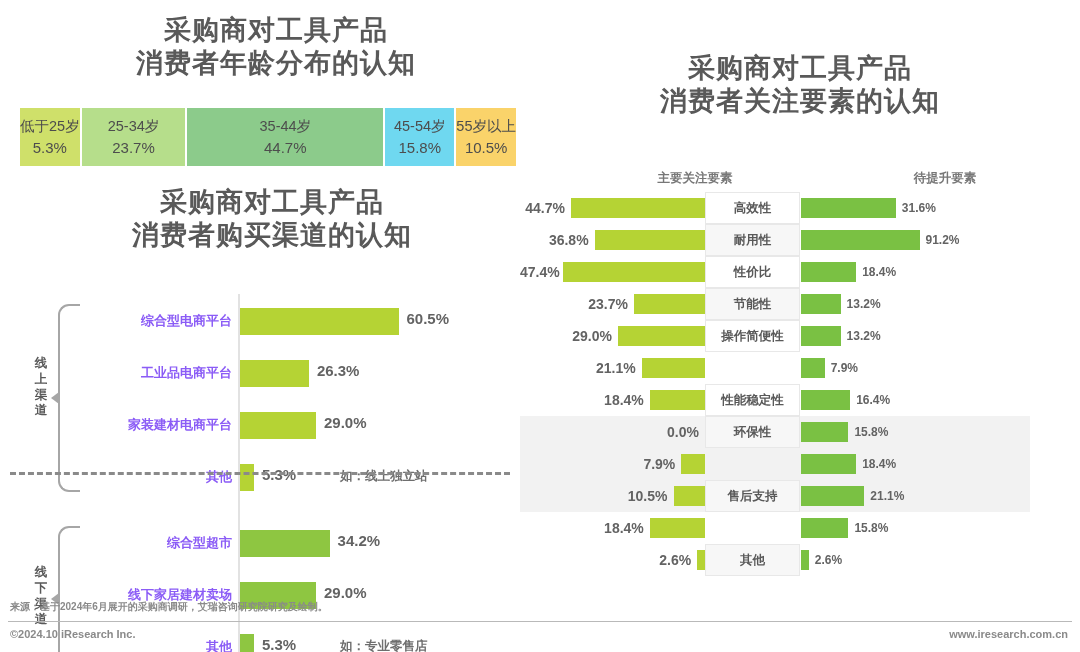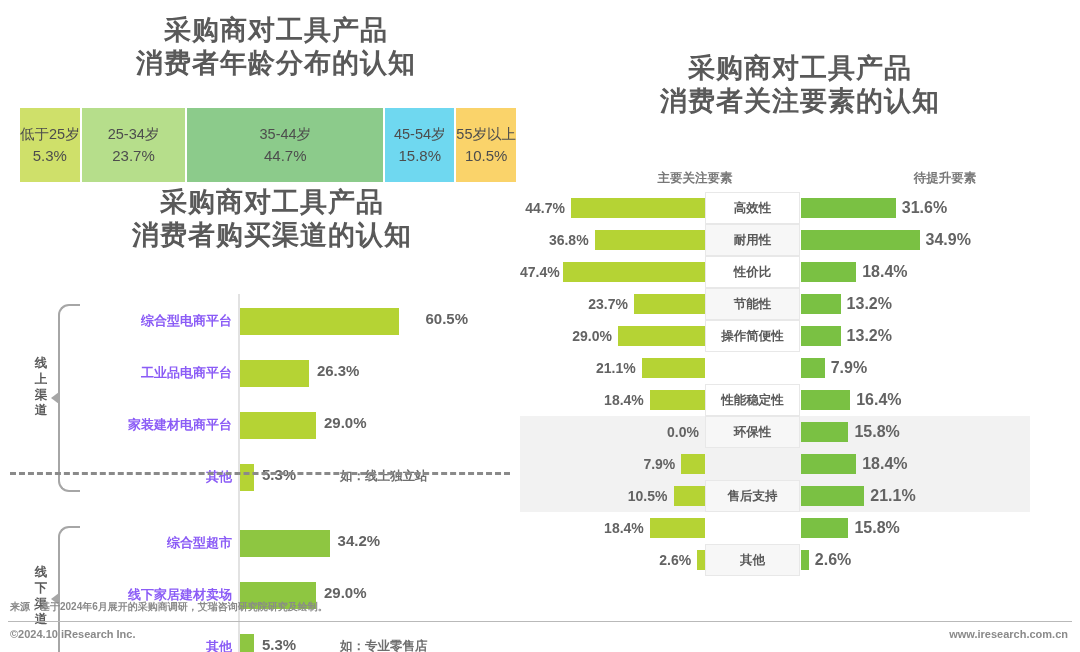--- a/index.html
+++ b/index.html
@@ -23,21 +23,21 @@
 
   
   #age-block { position: absolute; left: 18px; top: 8px; width: 516px; }
   #age-title { position: relative; width: 516px; font-size: 27px; padding-top: 6px; }
   #age-bar-wrap {
     position: absolute; left: 20px; top: 108px;
     width: 496px; height: 62px;
     display: flex; gap: 2px;
   }
   .age-seg {
-    position: relative; height: 74px;
+    position: relative; height: 58px;
     display: flex; flex-direction: column;
     align-items: center; justify-content: center;
     color: #4d4d4d; font-size: 14.5px; line-height: 1.45;
     overflow: visible; white-space: nowrap;
   }
   .age-seg .seg-label { font-size: 14.5px; }
   .age-seg .seg-val   { font-size: 15px; }
 
   
   #chan-block { position: absolute; left: 10px; top: 186px; width: 524px; }
@@ -127,21 +127,21 @@
   .fac-bar-r {
     position: absolute; top: 6px; height: 20px; background: #7ac143;
   }
   .fac-val-l {
     position: absolute; top: 6px; height: 20px; line-height: 20px;
     font-size: 14px; font-weight: bold; color: #636363;
     text-align: right; white-space: nowrap;
   }
   .fac-val-r {
     position: absolute; top: 6px; height: 20px; line-height: 20px;
-    font-size: 16px; font-weight: bold; color: #636363;
+    font-size: 12px; font-weight: bold; color: #636363;
     text-align: left; white-space: nowrap;
   }
 
   
   #source {
     position: absolute; left: 10px; top: 600px;
     font-size: 10px; color: #8a8a8a; font-weight: bold; white-space: nowrap;
   }
   #footline {
     position: absolute; left: 8px; top: 621px; width: 1064px;
@@ -189,21 +189,21 @@
     </div>
 
   <div id="chan-block">
     <div class="title" id="chan-title">采购商对工具产品
 消费者购买渠道的认知</div>
     <div id="chan-chart">
       <div class="chan-axis" style="top: 0px; height: 376px;"></div>
     <div class="chan-row" style="top: 4px;">
           <div class="chan-cat" style="top: 14px;">综合型电商平台</div>
           <div class="chan-bar" style="width: 158.51px; top: 10px;"></div>
-          <div class="chan-val" style="left: 396.51px; top: 12px; margin-left: 19px;">60.5%</div>
+          <div class="chan-val" style="left: 396.51px; top: 12px;">60.5%</div>
         </div>
         <div class="chan-row" style="top: 56px;">
           <div class="chan-cat" style="top: 14px;">工业品电商平台</div>
           <div class="chan-bar" style="width: 68.906px; top: 10px;"></div>
           <div class="chan-val" style="left: 306.906px; top: 12px;">26.3%</div>
         </div>
         <div class="chan-row" style="top: 108px;">
           <div class="chan-cat" style="top: 14px;">家装建材电商平台</div>
           <div class="chan-bar" style="width: 75.98px; top: 10px;"></div>
           <div class="chan-val" style="left: 313.98px; top: 12px;">29.0%</div>
@@ -252,21 +252,21 @@
           <div class="fac-bar-l" style="left: 50.9px; width: 134.1px;"></div>
           <div class="fac-val-l" style="left: 0px; width: 44.9px;">44.7%</div>
           <div class="fac-bar-r" style="left: 281px; width: 94.8px;"></div>
           <div class="fac-val-r" style="left: 381.8px;">31.6%</div>
         </div>
         <div class="fac-row alt" style="top: 54px;">
           <div class="fac-center">耐用性</div>
           <div class="fac-bar-l" style="left: 74.6px; width: 110.4px;"></div>
           <div class="fac-val-l" style="left: 0px; width: 68.6px;">36.8%</div>
           <div class="fac-bar-r" style="left: 281px; width: 118.5px;"></div>
-          <div class="fac-val-r" style="left: 405.5px;">34.9%</div>
+          <div class="fac-val-r" style="left: 405.5px;">91.2%</div>
         </div>
         <div class="fac-row" style="top: 86px;">
           <div class="fac-center">性价比</div>
           <div class="fac-bar-l" style="left: 42.8px; width: 142.2px;"></div>
           <div class="fac-val-l" style="left: 0px; width: 36.8px;">47.4%</div>
           <div class="fac-bar-r" style="left: 281px; width: 55.2px;"></div>
           <div class="fac-val-r" style="left: 342.2px;">18.4%</div>
         </div>
         <div class="fac-row alt" style="top: 118px;">
           <div class="fac-center">节能性</div>

